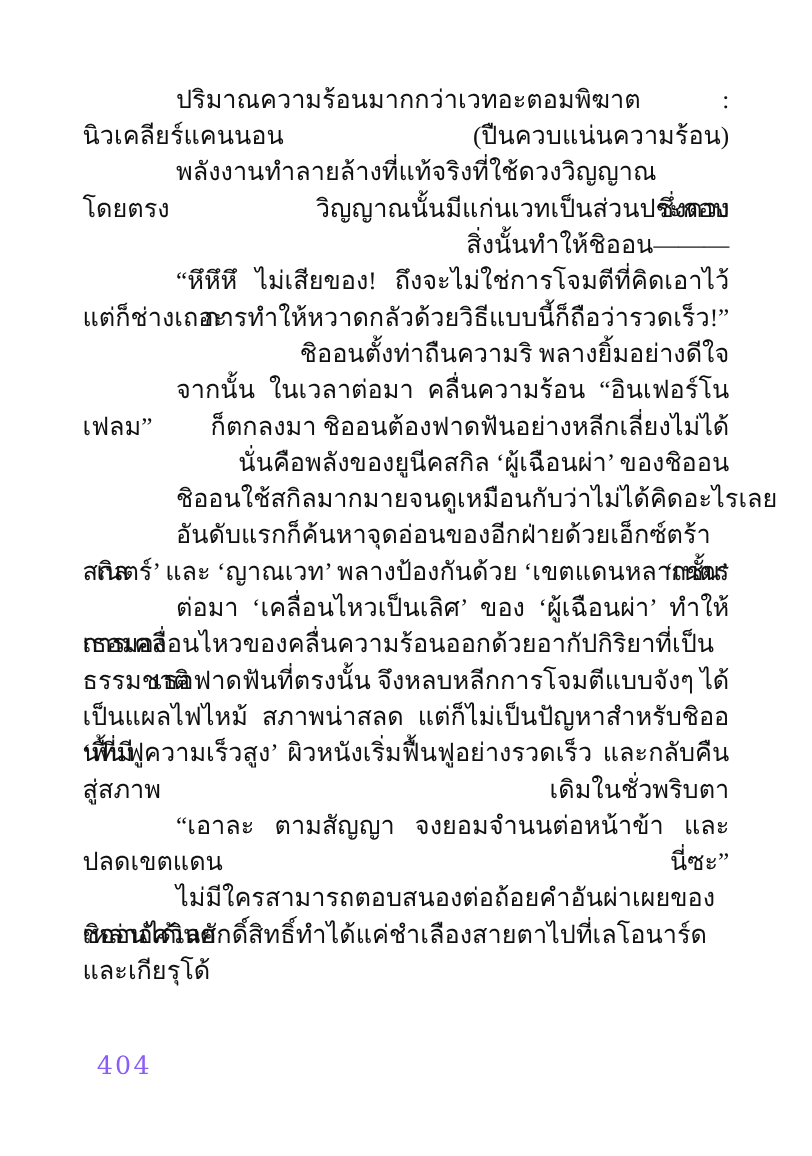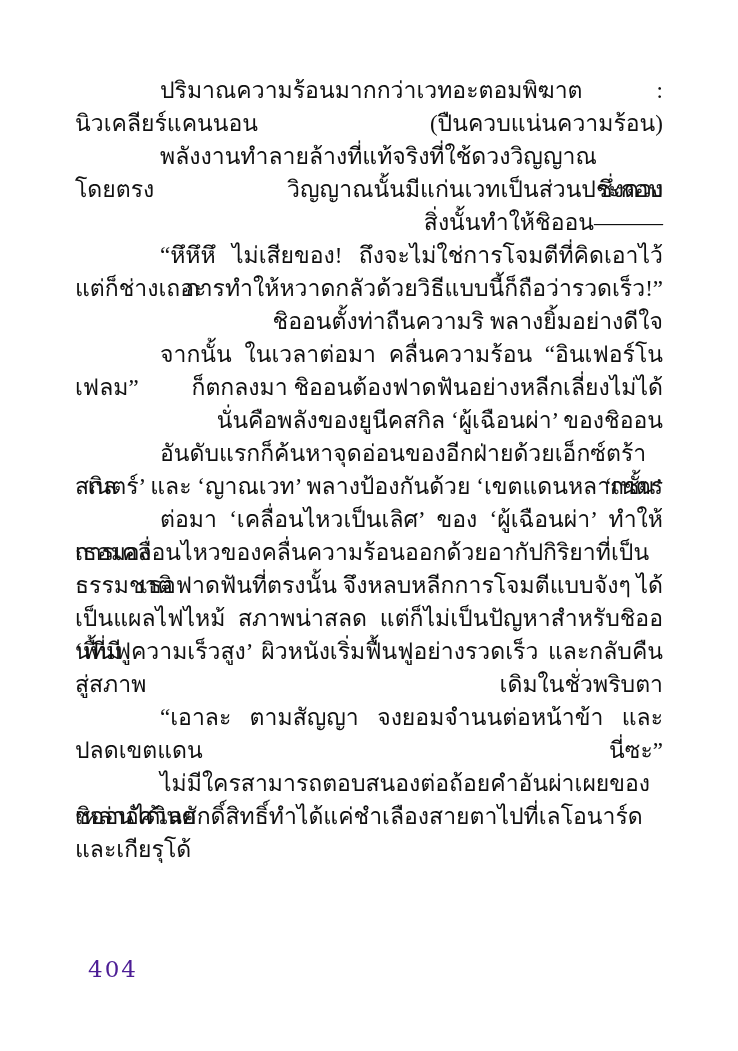--- a/index.html
+++ b/index.html
@@ -43,39 +43,40 @@
     font-weight: normal;
     font-style: normal;
   }
   .page-number {
     position: absolute;
     left: 88px;
     top: 956px;
     font-size: 23px;
     letter-spacing: 2px;
     font-family: "DejaVu Serif", serif;
-    color: #4c1d95;
+    color: #8b5cf6;
   }
 </style>
 </head>
 <body>
 
 <div class="page">
   <div class="text-block" id="text-block">
       <div class="line indent fill"><span class="seg">ปริมาณความร้อนมากกว่าเวทอะตอมพิฆาต : นิวเคลียร์แคนนอน</span></div>
       <div class="line"><span class="seg">(ปืนควบแน่นความร้อน)</span></div>
       <div class="line indent fill"><span class="seg">พลังงานทำลายล้างที่แท้จริงที่ใช้ดวงวิญญาณโดยตรง ซึ่งดวง</span></div>
       <div class="line"><span class="seg">วิญญาณนั้นมีแก่นเวทเป็นส่วนประกอบ</span></div>
       <div class="line indent"><span class="seg">สิ่งนั้นทำให้ชิออน———</span></div>
       <div class="line indent fill italic"><span class="seg">“หึหึหึ ไม่เสียของ! ถึงจะไม่ใช่การโจมตีที่คิดเอาไว้ แต่ก็ช่างเถอะ</span></div>
       <div class="line italic"><span class="seg">การทำให้หวาดกลัวด้วยวิธีแบบนี้ก็ถือว่ารวดเร็ว!”</span></div>
       <div class="line indent"><span class="seg">ชิออนตั้งท่าถืนความริ พลางยิ้มอย่างดีใจ</span></div>
       <div class="line indent fill"><span class="seg">จากนั้น ในเวลาต่อมา คลื่นความร้อน “อินเฟอร์โนเฟลม”</span></div>
       <div class="line"><span class="seg">ก็ตกลงมา ชิออนต้องฟาดฟันอย่างหลีกเลี่ยงไม่ได้</span></div>
       <div class="line indent"><span class="seg">นั่นคือพลังของยูนีคสกิล </span><span class="seg bold">‘ผู้เฉือนผ่า’</span><span class="seg"> ของชิออน</span></div>
+      <div class="line indent"><span class="seg">ชิออนใช้สกิลมากมายจนดูเหมือนกับว่าไม่ได้คิดอะไรเลย</span></div>
       <div class="line indent fill"><span class="seg">อันดับแรกก็ค้นหาจุดอ่อนของอีกฝ่ายด้วยเอ็กซ์ตร้าสกิล </span><span class="seg bold">‘เนตร</span></div>
       <div class="line"><span class="seg bold">เนตร์’</span><span class="seg"> และ </span><span class="seg bold">‘ญาณเวท’</span><span class="seg"> พลางป้องกันด้วย </span><span class="seg bold">‘เขตแดนหลากชั้น’</span></div>
       <div class="line indent fill"><span class="seg">ต่อมา </span><span class="seg bold">‘เคลื่อนไหวเป็นเลิศ’</span><span class="seg"> ของ </span><span class="seg bold">‘ผู้เฉือนผ่า’</span><span class="seg"> ทำให้เธอมอง</span></div>
       <div class="line fill"><span class="seg">การเคลื่อนไหวของคลื่นความร้อนออกด้วยอากัปกิริยาที่เป็นธรรมชาติ</span></div>
       <div class="line"><span class="seg">เธอฟาดฟันที่ตรงนั้น จึงหลบหลีกการโจมตีแบบจังๆ ได้</span></div>
       <div class="line fill"><span class="seg">เป็นแผลไฟไหม้ สภาพน่าสลด แต่ก็ไม่เป็นปัญหาสำหรับชิออนที่มี</span></div>
       <div class="line fill"><span class="seg bold">‘ฟื้นฟูความเร็วสูง’</span><span class="seg"> ผิวหนังเริ่มฟื้นฟูอย่างรวดเร็ว และกลับคืนสู่สภาพ</span></div>
       <div class="line"><span class="seg">เดิมในชั่วพริบตา</span></div>
       <div class="line indent fill italic"><span class="seg">“เอาละ ตามสัญญา จงยอมจำนนต่อหน้าข้า และปลดเขตแดน</span></div>
       <div class="line italic"><span class="seg">นี่ซะ”</span></div>

